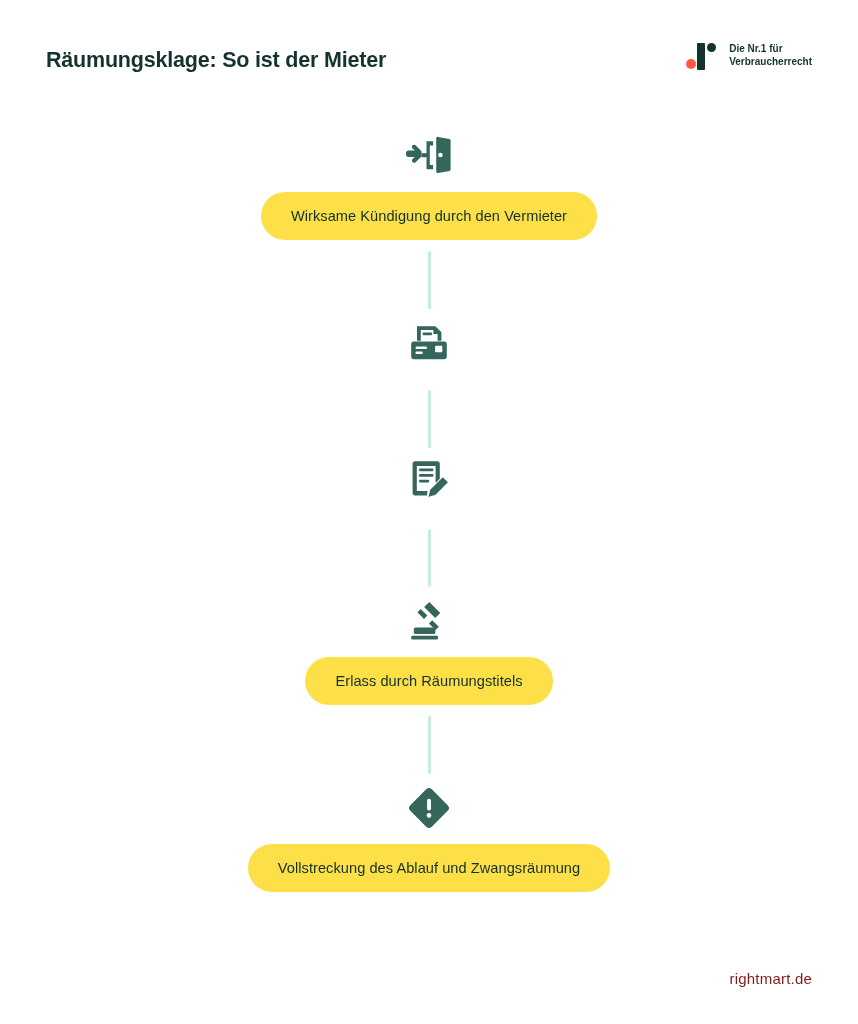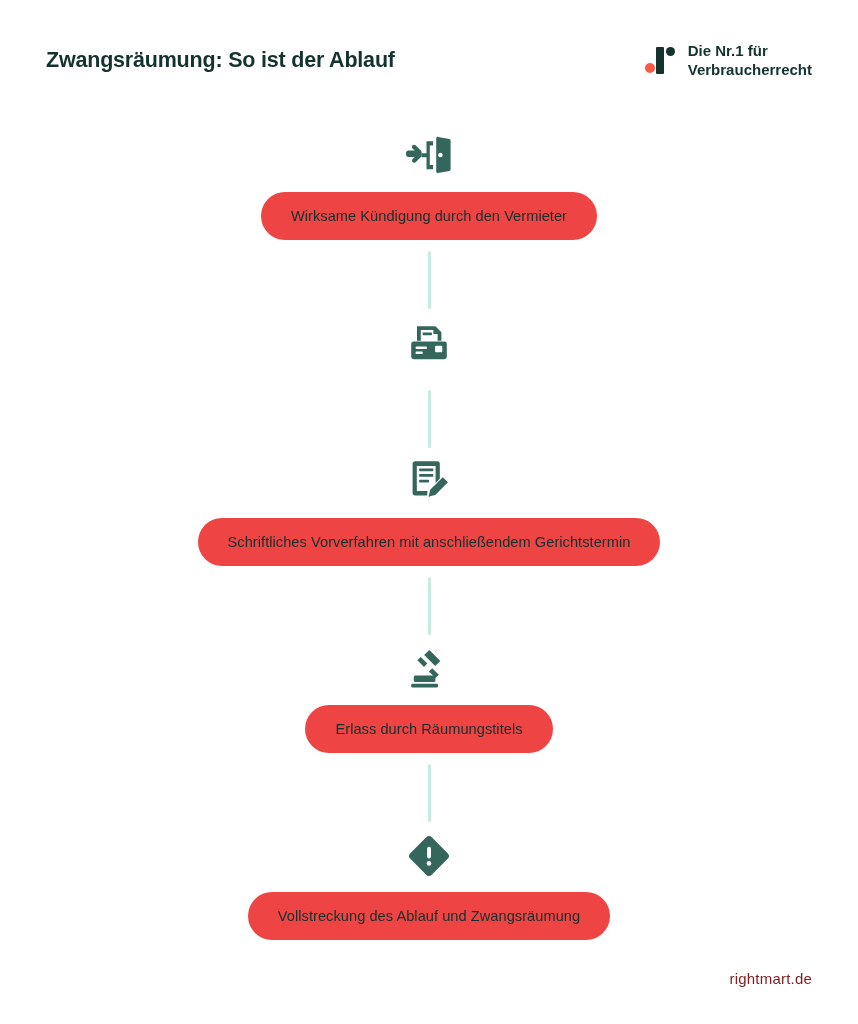--- a/index.html
+++ b/index.html
@@ -69,21 +69,21 @@
   .brand-mark .dot-red {
     position: absolute;
     left: 1px;
     top: 18px;
     width: 10px;
     height: 10px;
     border-radius: 50%;
     background: #fb5a42;
   }
   .brand-text {
-    font-size: 15px;
+    font-size: 10px;
     font-weight: bold;
     line-height: 1.28;
     color: #14332f;
     white-space: nowrap;
   }
 
   
   .flow {
     position: absolute;
     left: 0;
@@ -102,21 +102,21 @@
     height: 48px;
     display: flex;
     align-items: center;
     justify-content: center;
     margin-bottom: 12px;
   }
   .step-icon svg {
     display: block;
   }
   .pill {
-    background: #ef4444;
+    background: #fde047;
     color: #15302c;
     border-radius: 26px;
     height: 48px;
     display: flex;
     align-items: center;
     justify-content: center;
     padding: 4px 30px;
     font-size: 14.6px;
     letter-spacing: 0.05px;
     white-space: nowrap;
@@ -138,21 +138,21 @@
     font-size: 15px;
     color: #7f1d1d;
     letter-spacing: 0.2px;
   }
 </style>
 </head>
 <body>
 
 <div class="header">
 
-  <div class="page-title">Zwangsräumung: So ist der Ablauf</div>
+  <div class="page-title">Räumungsklage: So ist der Mieter</div>
 
   <div class="brand">
     <div class="brand-mark">
       <span class="dot-red"></span>
       <span class="bar"></span>
       <span class="dot-top"></span>
     </div>
     <div class="brand-text">
       <div>Die Nr.1 für</div>
       <div>Verbraucherrecht</div>
@@ -197,21 +197,20 @@
     <div class="step-icon">
       <svg width="44" height="46" viewBox="0 0 44 46" fill="none" aria-hidden="true">
         <path d="M5.6 4.6 c0-1.3 1.1-2.4 2.4-2.4 h22.4 c1.3 0 2.4 1.1 2.4 2.4 v15.2 l-4.2 4.2 v-17.1 h-18.8 v25.2 h10.6 l-0.2 4.3 h-12.2 c-1.3 0-2.4-1.1-2.4-2.4 z" fill="#34665c"></path>
         <rect x="12.1" y="9.5" width="14.3" height="2.7" rx="0.9" fill="#34665c"></rect>
         <rect x="12.1" y="15.1" width="14.3" height="2.7" rx="0.9" fill="#34665c"></rect>
         <rect x="12.1" y="20.7" width="10" height="2.7" rx="0.9" fill="#34665c"></rect>
         <path d="M35.8 18.2 l5.1 5.1 -12.6 12.6 -6.6 1.5 1.5-6.6 z" fill="#34665c"></path>
         <path d="M23.2 36.8 l-1.5 1.6 0.5-3.1 z" fill="#34665c"></path>
       </svg>
     </div>
-    <div class="pill">Schriftliches Vorverfahren mit anschließendem Gerichtstermin</div>
   </div>
 
   <div class="connector"></div>
 
   <div class="step">
     <div class="step-icon">
       <svg width="48" height="44" viewBox="0 0 48 44" fill="#34665c" aria-hidden="true">
         <path d="M24.3 2.9 l11 11 -5.1 5.1 -11-11 z"></path>
         <path d="M15.7 10 l6.6 6.6 -3.3 3.3 -6.6-6.6 z"></path>
         <path d="M27.2 21.2 l6.6 6.6 -3.3 3.3 -6.6-6.6 z"></path>

